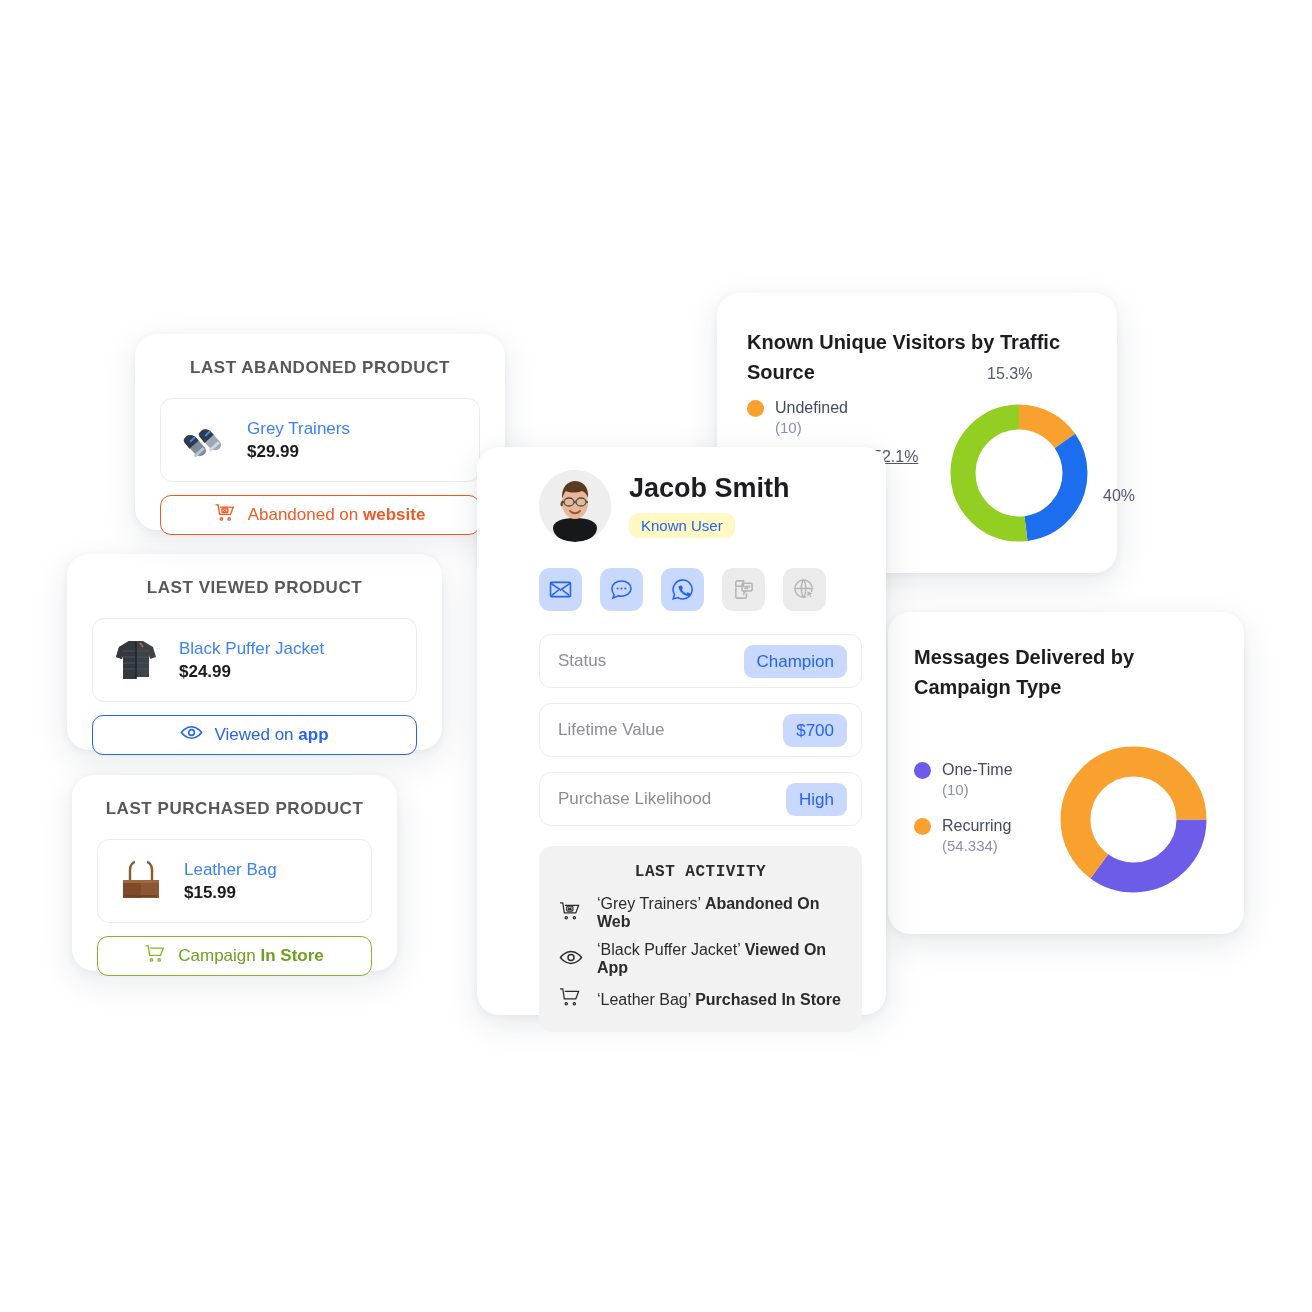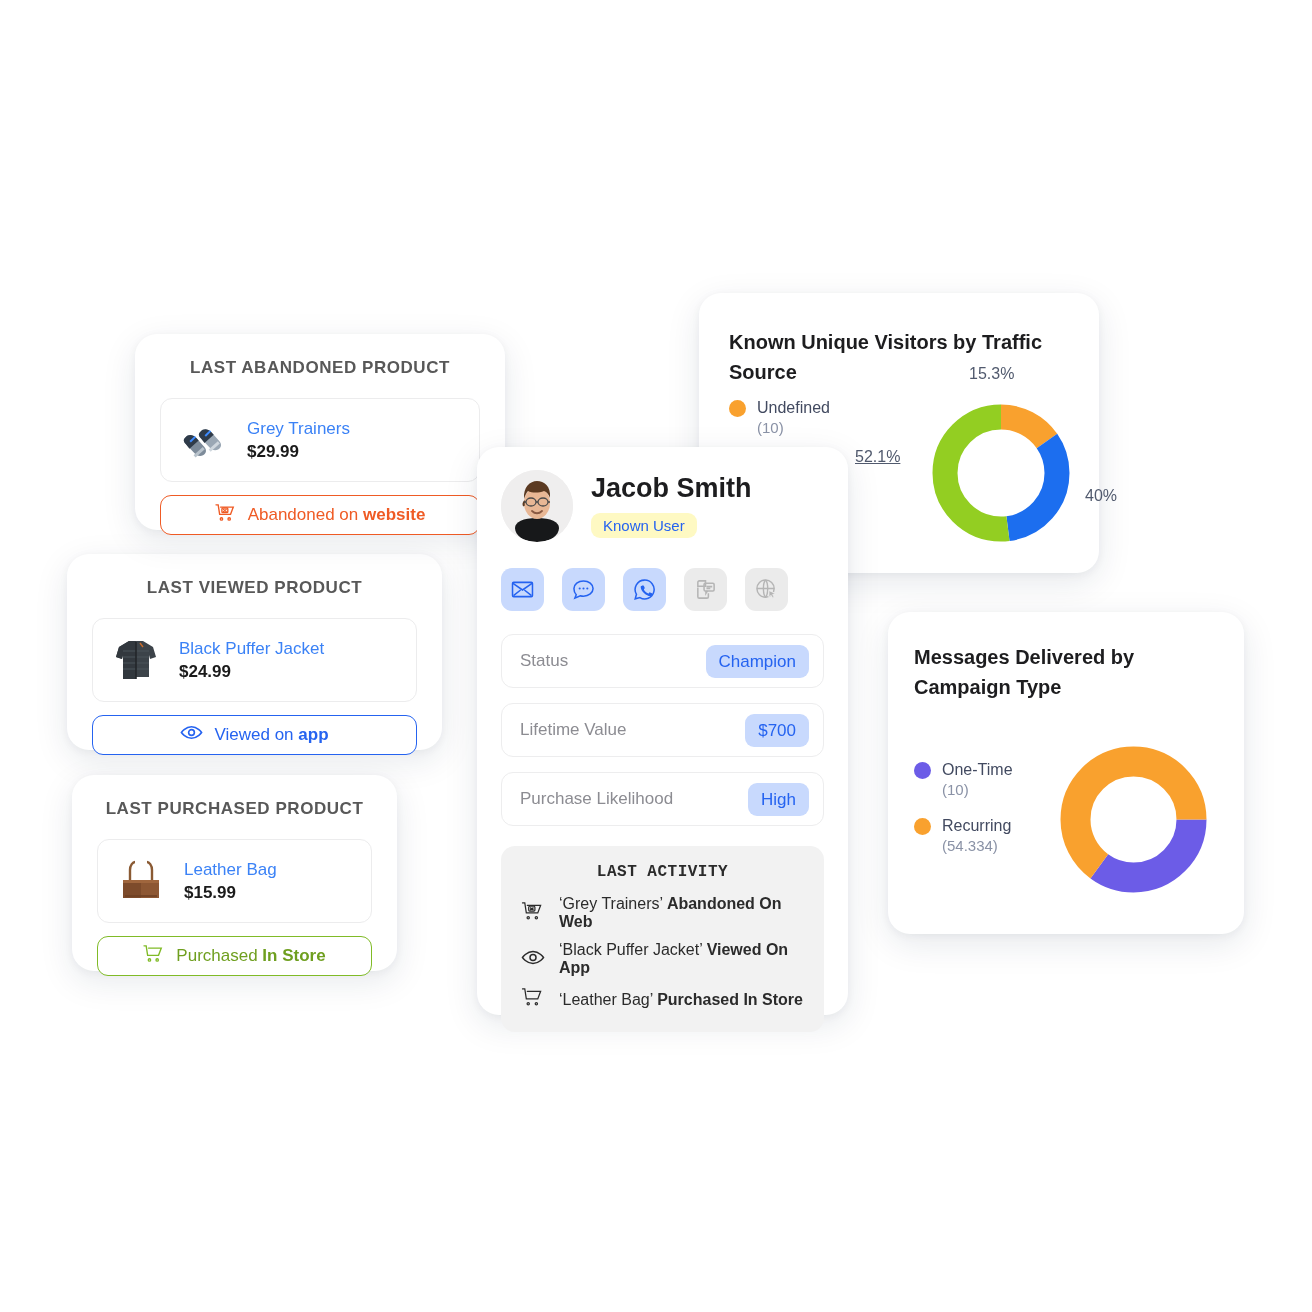--- a/index.html
+++ b/index.html
@@ -104,21 +104,21 @@
   .leg-txt{display:flex;flex-direction:column;line-height:1.28;}
   .leg-name{font-size:16px;color:#424a60;}
   .leg-count{font-size:15px;color:#8a92a6;}
   .pct{position:absolute;font-size:16px;color:#515a6e;white-space:nowrap;}
 </style>
 </head>
 <body>
 
 <div class="stage">
 
-  <div class="card" id="traffic-card" style="left:699px;top:293px;width:400px;height:280px;z-index:2;">
+  <div class="card" id="traffic-card" style="left:717px;top:293px;width:400px;height:280px;z-index:2;">
     <div style="padding:34px 30px 0;">
       <h3 class="chart-title">Known Unique Visitors by Traffic Source</h3>
     </div>
 
     <div class="legend" style="position:absolute;left:30px;top:105px;">
       <div class="leg-item">
         <span class="dot" style="background:#F9A12E;"></span>
         <span class="leg-txt">
           <span class="leg-name">Undefined</span>
           <span class="leg-count">(10)</span>
@@ -264,27 +264,27 @@
         </span>
       </div>
       <div class="pill-btn pill-green" style="margin-top:13px;">
         <span>
           <svg width="22" height="20" viewBox="0 0 24 22" fill="none" stroke="#80bb27" stroke-width="1.5" stroke-linecap="round">
             <path d="M1 2h2.4l1.6 10.5h12L20 4.5H6"></path>
             <circle cx="7" cy="17.5" r="1.3"></circle>
               <circle cx="15.5" cy="17.5" r="1.3"></circle>
           </svg>
         </span>
-        <span><span>Purchased</span>
+        <span><span>Campaign</span>
         <b>In Store</b></span>
       </div>
     </div>
   </div>
 
-  <div class="card" id="profile-card" style="left:477px;top:447px;width:371px;height:568px;">
+  <div class="card" id="profile-card" style="left:477px;top:447px;width:371px;height:568px;padding-left:38px;">
     <div style="padding:23px 24px 0;">
 
       <div class="profile-head">
         <span class="avatar">
           <svg width="72" height="72" viewBox="0 0 72 72">
             <rect width="72" height="72" fill="#efeeee"></rect>
             <path d="M36 72c-14 0-22-7-22-14 0-6 8-10 22-10s22 4 22 10c0 7-8 14-22 14z" fill="#17181a"></path>
             <ellipse cx="36" cy="33" rx="13" ry="16" fill="#e8b795"></ellipse>
             <path d="M23 29c-1-12 6-18 13-18s14 5 13 17c-1-3-3-6-6-7-5 2-12 2-16 0-2 2-3 5-4 8z" fill="#5b3a22"></path>
             <path d="M24 31c-1 1-2 3-1 5" stroke="#5b3a22" stroke-width="2" fill="none"></path>

